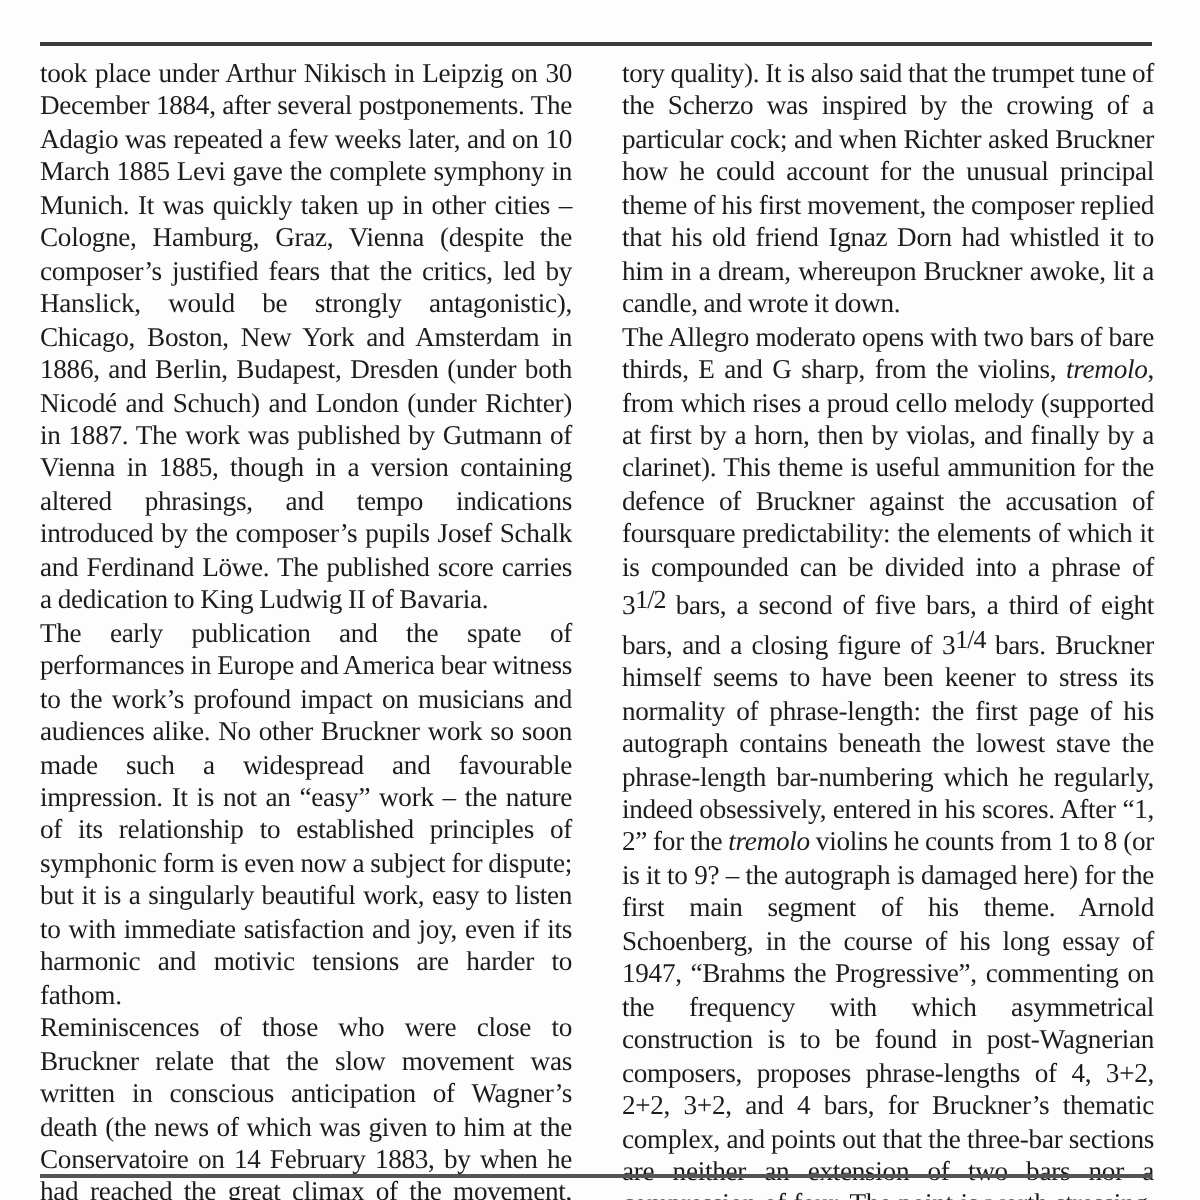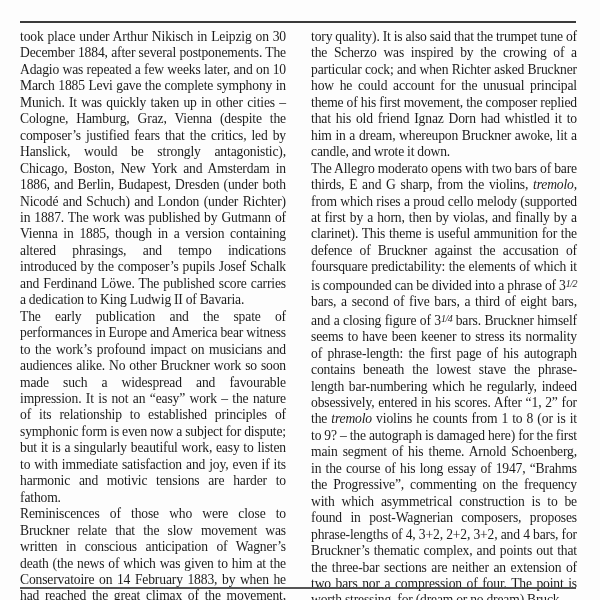--- a/index.html
+++ b/index.html
@@ -6,21 +6,21 @@
   body { width:600px; height:600px; position:relative; overflow:hidden;
          font-family:"Liberation Serif", "DejaVu Serif", serif; color:#1c1c1c; }
   .rule { position:absolute; left:20px; width:556px; height:1.5px; background:#3a3a3a; }
   .rule.top { top:21px; }
   .rule.bottom { top:587px; background:#555; }
   .col { position:absolute; top:29px; width:266px; font-size:13.6px; line-height:16.45px;
          text-align:justify; letter-spacing:-0.15px; word-spacing:-0.3px; }
   .col.left { left:20px; }
   .col.right { left:311px; }
   .col p { margin:0; }
-  .frac { font-size:10px; vertical-align:3px; letter-spacing:-0.5px;font-style:italic; }
+  .frac { font-size:13px; vertical-align:3px; letter-spacing:-0.5px; }
 </style>
 </head>
 <body>
 
 <div class="rule top"></div>
 
 <div class="col left">
   <p>took place under Arthur Nikisch in Leipzig on 30 December 1884, after several postponements. The Adagio was repeated a few weeks later, and on 10 March 1885 Levi gave the complete symphony in Munich. It was quickly taken up in other cities – Cologne, Hamburg, Graz, Vienna (despite the composer’s justified fears that the critics, led by Hanslick, would be strongly antagonistic), Chicago, Boston, New York and Amsterdam in 1886, and Berlin, Budapest, Dresden (under both Nicodé and Schuch) and London (under Richter) in 1887. The work was published by Gutmann of Vienna in 1885, though in a version containing altered phrasings, and tempo indications introduced by the composer’s pupils Josef Schalk and Ferdinand Löwe. The published score carries a dedication to King Ludwig II of Bavaria.</p>
   <p>The early publication and the spate of performances in Europe and America bear witness to the work’s profound impact on musicians and audiences alike. No other Bruckner work so soon made such a widespread and favourable impression. It is not an “easy” work – the nature of its relationship to established principles of symphonic form is even now a subject for dispute; but it is a singularly beautiful work, easy to listen to with immediate satisfaction and joy, even if its harmonic and motivic tensions are harder to fathom.</p>
   <p>Reminiscences of those who were close to Bruckner relate that the slow movement was written in conscious anticipation of Wagner’s death (the news of which was given to him at the Conservatoire on 14 February 1883, by when he had reached the great climax of the movement, after which the elegiac coda does indeed have a valedic-</p>

